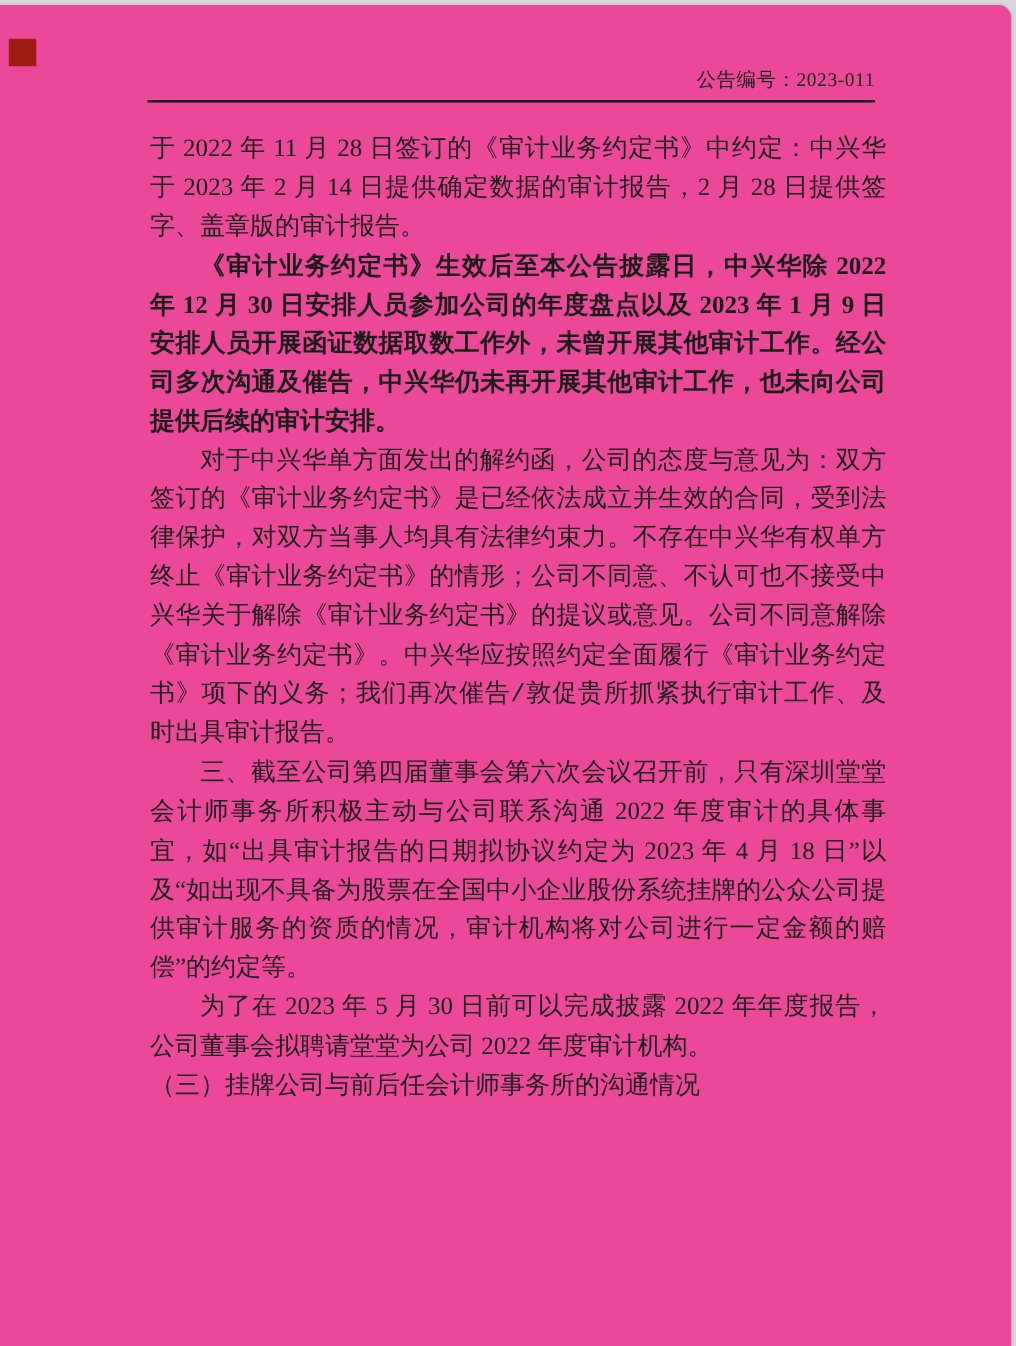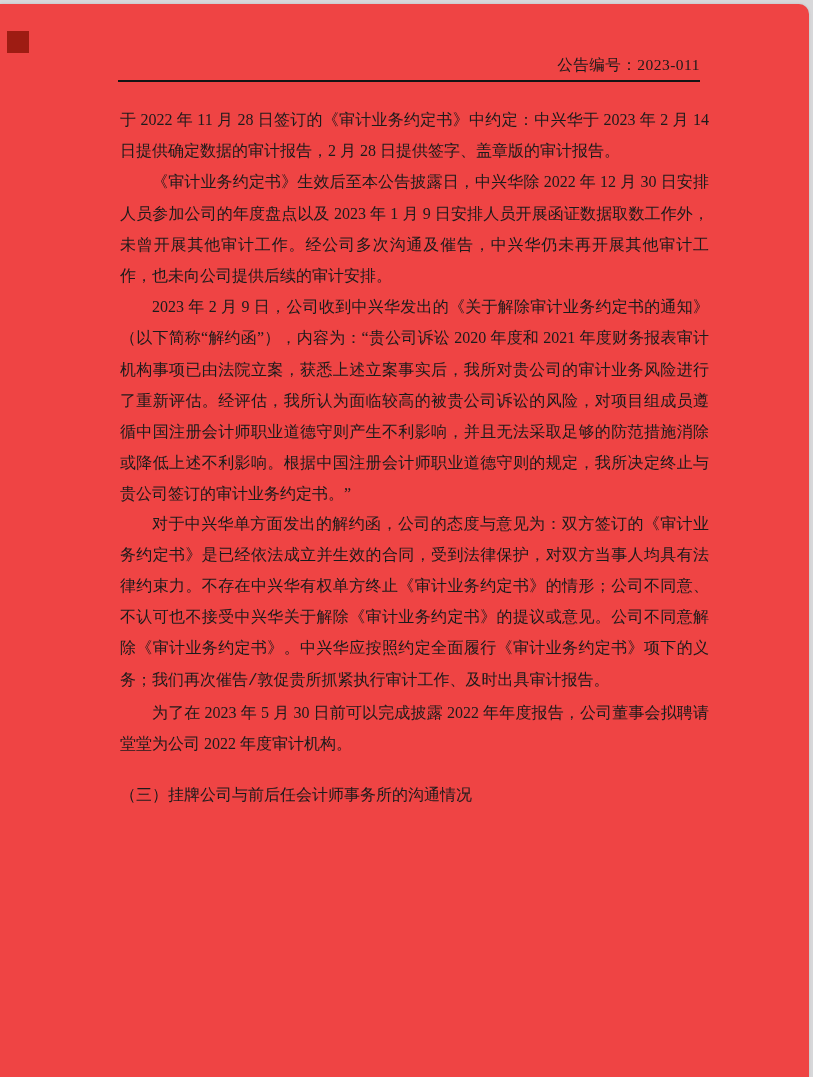--- a/index.html
+++ b/index.html
@@ -10,21 +10,21 @@
     overflow: hidden;
     background: #d8d8da;
     font-family: "Liberation Serif", "DejaVu Serif", serif;
   }
   .page {
     position: absolute;
     left: 0;
     top: 4px;
     right: 4px;
     bottom: 0;
-    background: #ef4444;
+    background: #ec4899;
     border-top-right-radius: 10px;
     box-shadow: 0 0 3px rgba(0,0,0,0.12);
   }
   .red-marker {
     position: absolute;
     left: 7px;
     top: 27px;
     width: 22px;
     height: 22px;
     background: #9e1c13;
@@ -47,39 +47,39 @@
     top: 76px;
     width: 582px;
     height: 2px;
     background: #141414;
   }
   .doc-body {
     position: absolute;
     left: 120px;
     top: 100px;
     width: 589px;
-    font-size: 16px;
+    font-size: 20px;
     line-height: 31.2px;
     color: #1b1b1b;
     text-align: justify;
     text-justify: inter-ideograph;
   }
   .doc-body p {
     margin: 0;
     padding: 0;
   }
 </style>
 </head>
 <body>
 
 <div class="page">
   <div class="red-marker"></div>
   <div class="announcement-no">公告编号：2023-011</div>
   <div class="header-rule"></div>
   <div class="doc-body" id="doc-body">
       <p style="text-indent: 0em;">于 2022 年 11 月 28 日签订的《审计业务约定书》中约定：中兴华于 2023 年 2 月 14 日提供确定数据的审计报告，2 月 28 日提供签字、盖章版的审计报告。</p>
-      <p style="text-indent: 2em;">《审计业务约定书》生效后至本公告披露日，中兴华除 2022 年 12 月 30 日安排人员参加公司的年度盘点以及 2023 年 1 月 9 日安排人员开展函证数据取数工作外，未曾开展其他审计工作。经公司多次沟通及催告，中兴华仍未再开展其他审计工作，也未向公司提供后续的审计安排。</p>
-      <p style="text-indent: 2em;">2023 年 2 月 9 日，公司收到中兴华发出的《关于解除审计业务约定书的通知》（以下简称“解约函”），内容为：“贵公司诉讼 2020 年度和 2021 年度财务报表审计机构事项已由法院立案，获悉上述立案事实后，我所对贵公司的审计业务风险进行了重新评估。经评估，我所认为面临较高的被贵公司诉讼的风险，对项目组成员遵循中国注册会计师职业道德守则产生不利影响，并且无法采取足够的防范措施消除或降低上述不利影响。根据中国注册会计师职业道德守则的规定，我所决定终止与贵公司签订的审计业务约定书。”</p>
+      <p style="text-indent: 2em; font-weight: bold;">《审计业务约定书》生效后至本公告披露日，中兴华除 2022 年 12 月 30 日安排人员参加公司的年度盘点以及 2023 年 1 月 9 日安排人员开展函证数据取数工作外，未曾开展其他审计工作。经公司多次沟通及催告，中兴华仍未再开展其他审计工作，也未向公司提供后续的审计安排。</p>
       <p style="text-indent: 2em; font-family: Liberation Mono, monospace;">对于中兴华单方面发出的解约函，公司的态度与意见为：双方签订的《审计业务约定书》是已经依法成立并生效的合同，受到法律保护，对双方当事人均具有法律约束力。不存在中兴华有权单方终止《审计业务约定书》的情形；公司不同意、不认可也不接受中兴华关于解除《审计业务约定书》的提议或意见。公司不同意解除《审计业务约定书》。中兴华应按照约定全面履行《审计业务约定书》项下的义务；我们再次催告/敦促贵所抓紧执行审计工作、及时出具审计报告。</p>
+      <p style="text-indent: 2em;">三、截至公司第四届董事会第六次会议召开前，只有深圳堂堂会计师事务所积极主动与公司联系沟通 2022 年度审计的具体事宜，如“出具审计报告的日期拟协议约定为 2023 年 4 月 18 日”以及“如出现不具备为股票在全国中小企业股份系统挂牌的公众公司提供审计服务的资质的情况，审计机构将对公司进行一定金额的赔偿”的约定等。</p>
       <p style="text-indent: 2em;">为了在 2023 年 5 月 30 日前可以完成披露 2022 年年度报告，公司董事会拟聘请堂堂为公司 2022 年度审计机构。</p>
-      <p style="text-indent: 0em; margin-top: 20px;">（三）挂牌公司与前后任会计师事务所的沟通情况</p>
+      <p style="text-indent: 0em;">（三）挂牌公司与前后任会计师事务所的沟通情况</p>
     </div>
 </div>
 
 </body></html>

